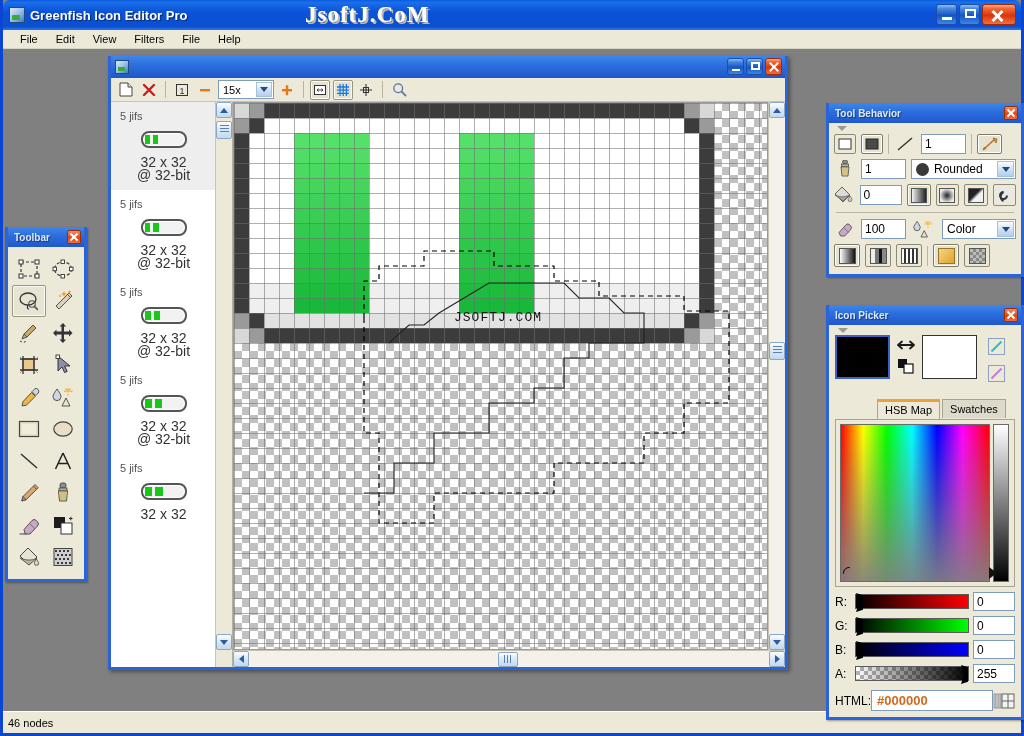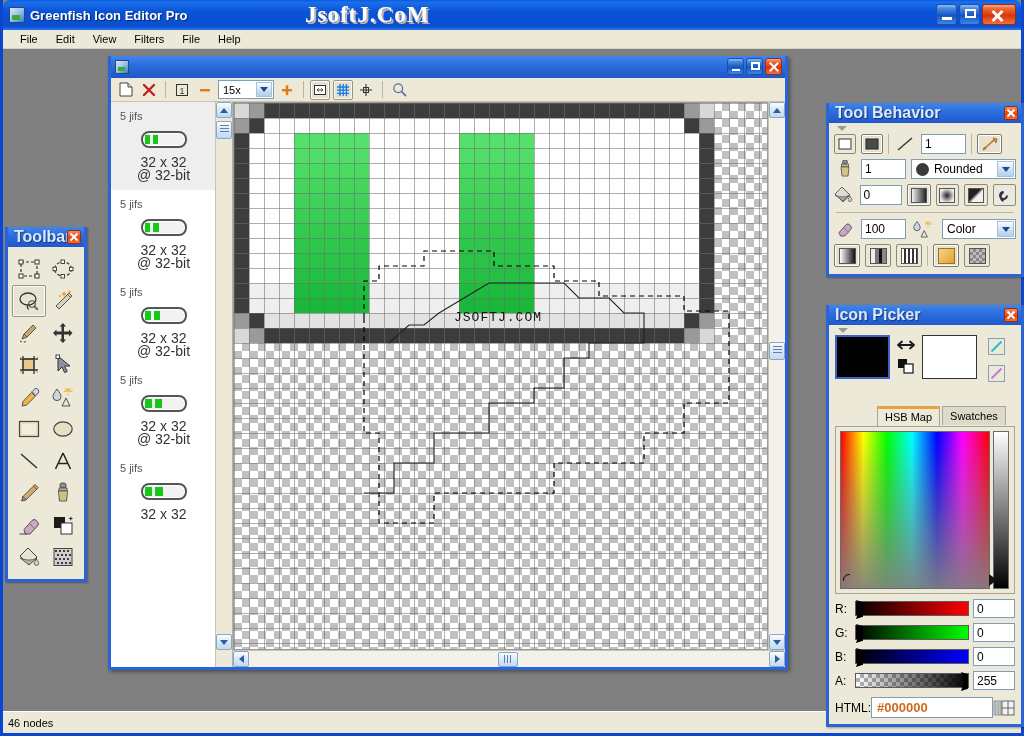--- a/index.html
+++ b/index.html
@@ -87,21 +87,21 @@
 
   
   .palette {
     position: absolute; background: #ece9d8;
     border: 3px solid #2a64d8; border-top: none;
     box-shadow: 1px 1px 2px rgba(0,0,0,.35);
   }
   .pal-title {
     height: 20px; display: flex; align-items: center; position: relative;
     background: linear-gradient(to bottom,#3f86ec 0%,#2b6ddc 45%,#2058cc 100%);
-    color:#dce8fb; font-weight: bold; font-size: 16px; padding-left: 6px;
+    color:#dce8fb; font-weight: bold; font-size: 10px; padding-left: 6px;
     margin: -0px -0px 0 -0px;
     text-shadow: 1px 1px 1px rgba(0,0,0,.45);
   }
   .pal-close {
     position:absolute; right:3px; top:3px; width:14px; height:14px;
     background: linear-gradient(to bottom,#f28a62 0%,#e0440f 60%,#f4703c 100%);
     border:1px solid #9e2b00; border-radius:2px; cursor:pointer;
   }
   .pal-close:before, .pal-close:after {
     content:""; position:absolute; left:5px; top:1px; width:2px; height:10px; background:#fff;
@@ -159,21 +159,21 @@
   .hr-sep { height:1px; background:#b9b5a3; margin: 6px 2px 6px 2px; }
 
   
   #color-picker { left: 826px; top: 305px; width: 198px; }
   #color-picker .pal-body { padding: 2px 6px 6px 6px; }
   .cp-top { display:flex; align-items:flex-start; gap:6px; margin-top:2px; }
   .swatch-fg {
     width: 55px; height: 44px; background:#000; border:2px solid #3b63c4;
   }
   .swatch-bg { width: 55px; height: 44px; background:#fff; border:1px solid #333; }
-  .cp-tabs { display:flex; margin-top:24px; align-items:flex-end;padding-left:42px; }
+  .cp-tabs { display:flex; margin-top:17px; align-items:flex-end;padding-left:42px; }
   .cp-tab {
     padding: 3px 7px 3px 7px; background:#ece9d8; font-size:11px; cursor:pointer;
     border:1px solid #a8a490; border-bottom:none;
   }
   .cp-tab.active {
     background:#ece9d8; border-top: 3px solid #e8a33d; position:relative; z-index:2;
     padding-top:2px; font-weight:normal;
   }
   .cp-tab.inactive { background:#dedacb; margin-left:2px; margin-bottom:1px; }
   .hsb-frame { border:1px solid #a8a490; background:#ece9d8; padding:4px; display:flex; gap:3px; }

